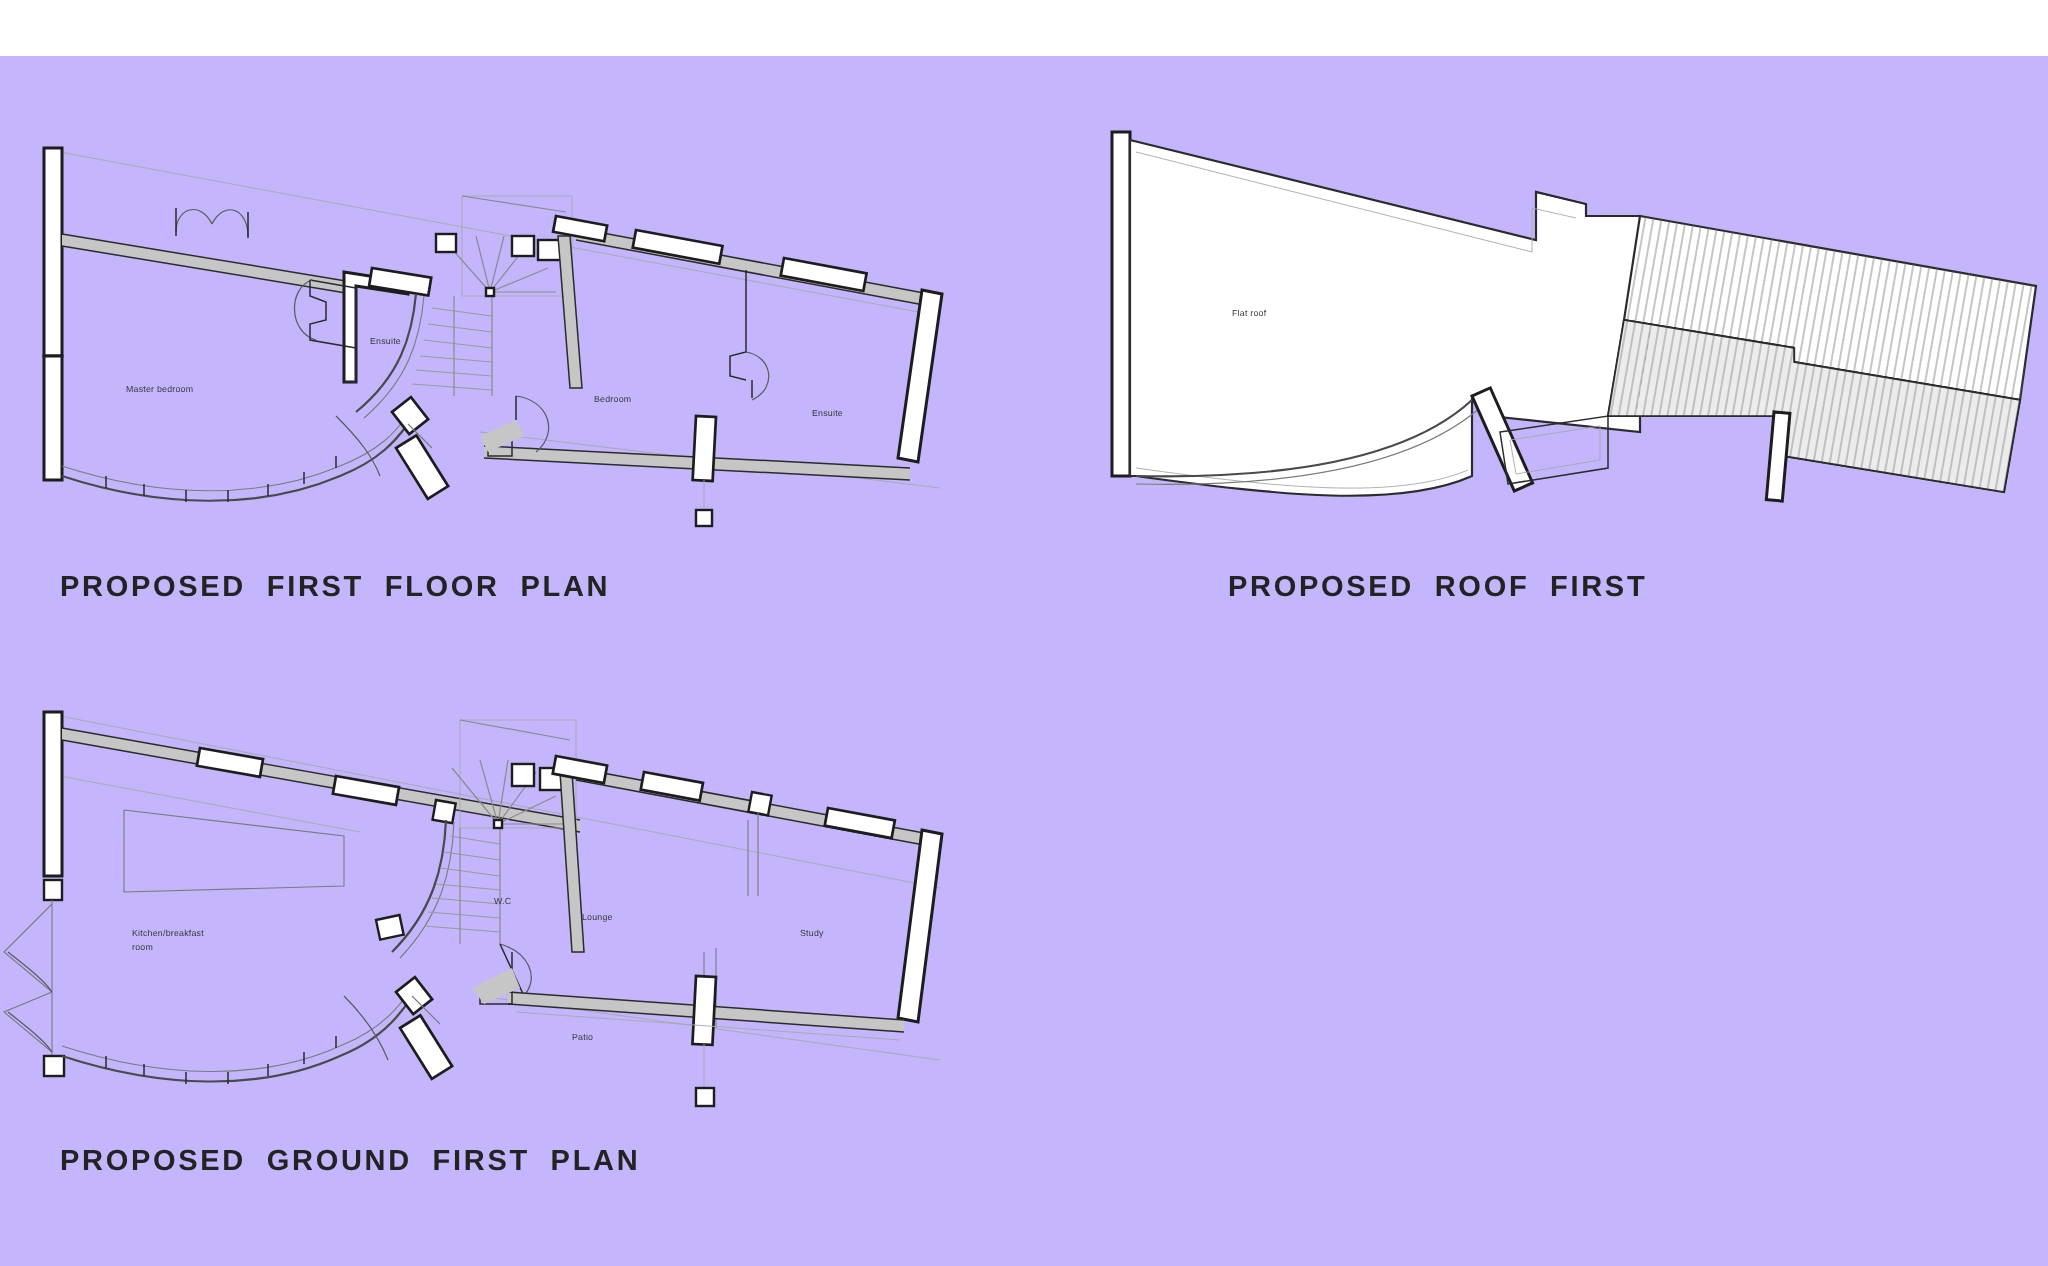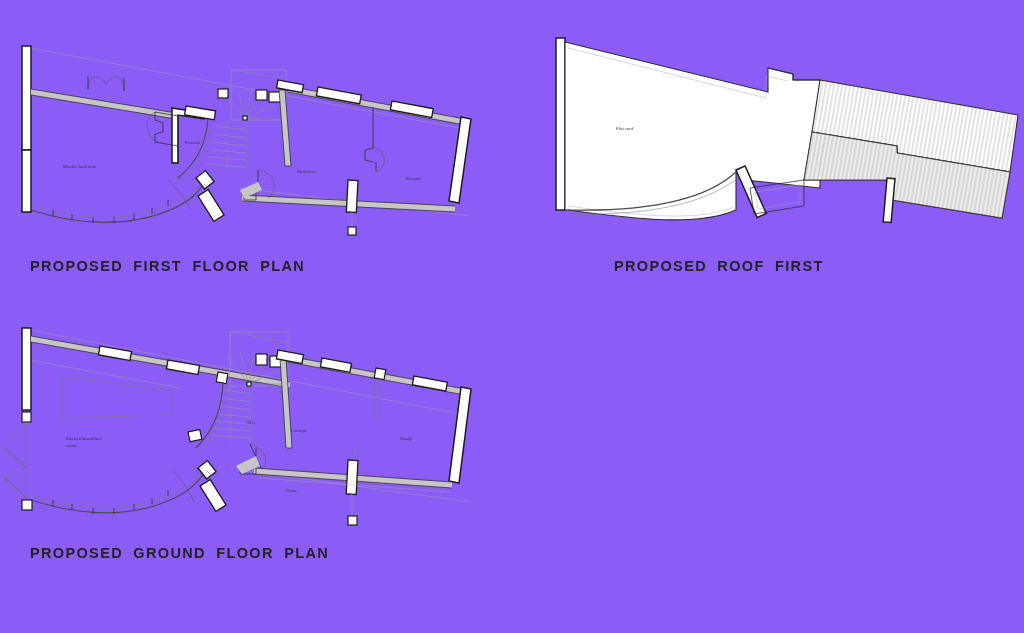--- a/index.html
+++ b/index.html
@@ -10,21 +10,22 @@
   body {
     width: 1024px;
     height: 633px;
     position: relative;
     font-family: "Liberation Sans", sans-serif;
     overflow: hidden;
   }
   .sheet {
     position: absolute;
     inset: 0;
-    background: #8b5cf6;
+    background: #c4b5fd;
+    margin-top: 28px;
   }
   .plan-block {
     position: absolute;
   }
   #first-floor-block { left: 0px;   top: 20px;  width: 512px; height: 260px; }
   #roof-block       { left: 540px; top: 20px;  width: 490px; height: 260px; }
   #ground-block     { left: 0px;   top: 320px; width: 512px; height: 260px; }
 
   .plan-title {
     position: absolute;
@@ -416,15 +417,15 @@
         <text class="room-label" x="66" y="120">Kitchen/breakfast</text>
         <text class="room-label" x="66" y="127">room</text>
         <text class="room-label" x="247" y="104">W.C</text>
         <text class="room-label" x="291" y="112">Lounge</text>
         <text class="room-label" x="400" y="120">Study</text>
         <text class="room-label" x="286" y="172">Patio</text>
       </g>
     </svg>
   </div>
 
-  <div class="plan-title" id="ground-title">PROPOSED  GROUND  FLOOR  PLAN</div>
+  <div class="plan-title" id="ground-title">PROPOSED  GROUND  FIRST  PLAN</div>
 
 </div>
 
 </body></html>

